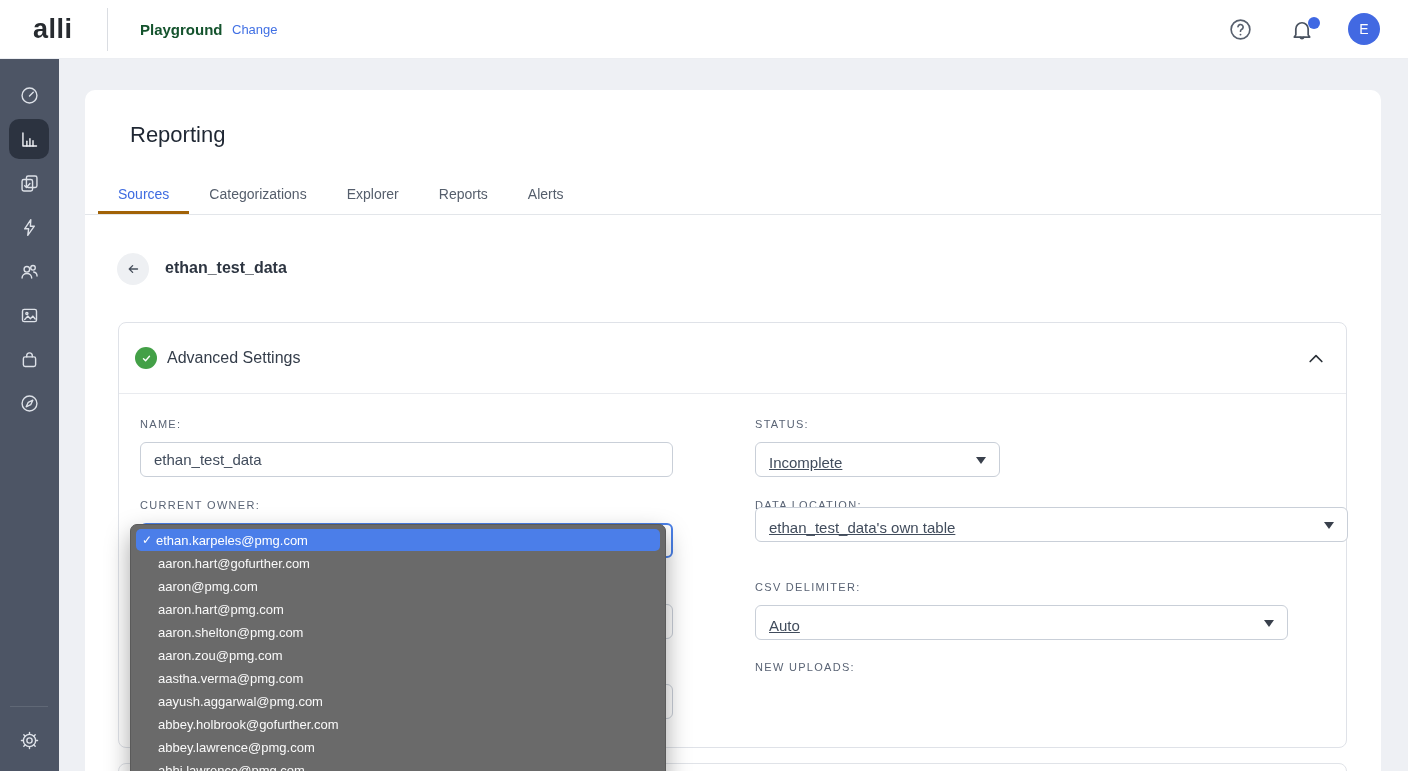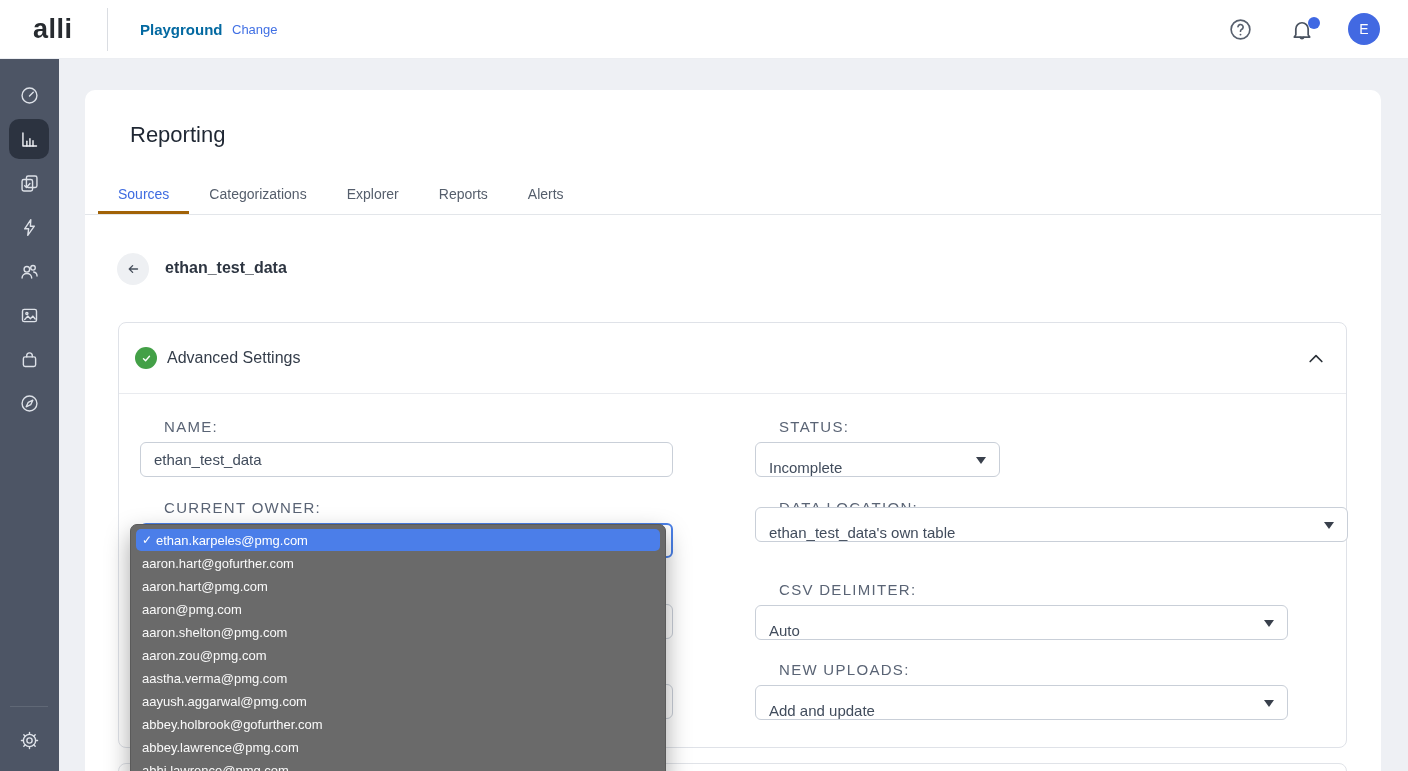--- a/index.html
+++ b/index.html
@@ -3,21 +3,21 @@
 <meta charset="utf-8">
 <style>
   * { margin:0; padding:0; box-sizing:border-box; }
   body { font-family:"Liberation Sans", sans-serif; background:#eef0f4; }
   .canvas { position:relative; width:1408px; height:771px; overflow:hidden; background:#eef0f4; }
 
   
   .header { position:absolute; left:0; top:0; width:1408px; height:59px; background:#fff; border-bottom:1px solid #eceef2; z-index:30; }
   .logo { position:absolute; left:33px; top:0; height:59px; display:flex; align-items:center; font-size:27px; font-weight:700; letter-spacing:.5px; color:#272b30; }
   .header-vdiv { position:absolute; left:107px; top:8px; height:43px; width:1px; background:#dadde2; }
-  .workspace { position:absolute; left:140px; top:0; height:59px; display:flex; align-items:center; font-size:15px; font-weight:700; color:#0369a1; }
+  .workspace { position:absolute; left:140px; top:0; height:59px; display:flex; align-items:center; font-size:15px; font-weight:700; color:#14532d; }
   .change-link { position:absolute; left:232px; top:0; height:59px; display:flex; align-items:center; font-size:13px; font-weight:500; color:#4170e4; cursor:pointer; }
   .help-btn { position:absolute; left:1228px; top:17px; width:25px; height:25px; color:#58606e; }
   .bell-btn { position:absolute; left:1289px; top:17px; width:26px; height:26px; color:#4a5360; }
   .bell-dot { position:absolute; left:1308px; top:17px; width:12px; height:12px; border-radius:50%; }
   .avatar { position:absolute; left:1348px; top:13px; width:32px; height:32px; border-radius:50%; display:flex; align-items:center; justify-content:center; color:#fff; font-size:14px; font-weight:500; }
 
   
   .sidebar { position:absolute; left:0; top:59px; width:59px; height:712px; background:#4d5565; z-index:20; }
   .side-item { position:absolute; left:9px; width:40px; height:40px; border-radius:10px; display:flex; align-items:center; justify-content:center; color:#dde1e8; cursor:pointer; }
   .side-item.active { background:#2c3340; color:#f2f4f7; }
@@ -38,34 +38,34 @@
 
   
   .panel { position:absolute; left:118px; top:322px; width:1229px; height:426px; background:#fff; border:1px solid #dfe2e8; border-radius:8px; z-index:4; }
   .check-circle { position:absolute; left:16px; top:24px; width:22px; height:22px; border-radius:50%; display:flex; align-items:center; justify-content:center; }
   .check-circle svg { width:13px; height:13px; fill:none; stroke:#fff; stroke-width:2.6; stroke-linecap:round; stroke-linejoin:round; }
   .panel-title { position:absolute; left:48px; top:26px; font-size:16px; font-weight:500; color:#343d4a; }
   .collapse-btn { position:absolute; right:20px; top:26px; width:20px; height:20px; cursor:pointer; }
   .collapse-btn svg { width:20px; height:20px; fill:none; stroke:#2b3138; stroke-width:2; stroke-linecap:round; stroke-linejoin:round; }
   .panel-rule { position:absolute; left:0; top:70px; width:100%; height:1px; background:#e9ebef; }
 
-  .f-label { position:absolute; font-size:15px; letter-spacing:1.3px; color:#5a6475;margin-left:24px; }
+  .f-label { position:absolute; font-size:11px; letter-spacing:1.3px; color:#5a6475; }
   .f-input, .f-select { position:absolute; height:35px; background:#fff; border:1px solid #c9cfd8; border-radius:6px; font-size:15px; color:#414c5c; font-family:"Liberation Sans", sans-serif; }
   .f-input { padding:0 13px; outline:none; width:533px; }
-  .f-select { display:flex; padding:16px 34px 0 13px; cursor:pointer; }
+  .f-select { display:flex; align-items:center; padding:6px 34px 0 13px; cursor:pointer;text-decoration:underline; }
   .caret { position:absolute; right:13px; top:50%; margin-top:-3px; width:0; height:0; border-left:5.5px solid transparent; border-right:5.5px solid transparent; border-top:7px solid #39404c; }
   .f-select-focused { position:absolute; height:35px; background:#fff; border:2px solid #4a80e8; border-radius:6px; }
   .f-hidden-box { position:absolute; height:35px; background:#fff; border:1px solid #c9cfd8; border-radius:6px; }
 
   
   .panel-next { position:absolute; left:118px; top:763px; width:1229px; height:60px; background:#fff; border:1px solid #e0e3e8; border-radius:8px; z-index:4; }
 
   
   .dropdown { position:absolute; left:130px; top:524px; width:536px; height:262px; background:#6a6a6a; border:1px solid #5a5a5a; border-radius:7px; box-shadow:0 10px 24px rgba(0,0,0,.35); padding-top:4px; z-index:50; }
-  .dd-item { height:23px; display:flex; align-items:center; padding-left:11px; font-size:13px; color:#fafafa; cursor:pointer; white-space:nowrap; }
+  .dd-item { height:23px; display:flex; align-items:center; padding-left:27px; font-size:13px; color:#fafafa; cursor:pointer; white-space:nowrap; }
   .dd-item.selected { height:22px; margin:0 5px 1px 5px; padding-left:6px; border-radius:5px; color:#fff; }
   .chk { display:inline-block; width:14px; font-size:12px; }
 </style>
 </head>
 <body>
 
 <div class="canvas">
 
   <div class="header">
     <div class="logo">alli</div>
@@ -208,43 +208,39 @@
       <span class="caret"></span>
     </div>
 
     <div class="f-label" style="left:636px; top:258px;">CSV DELIMITER:</div>
     <div class="f-select" style="left:636px; top:282px; width:533px;">
       <span>Auto</span>
       <span class="caret"></span>
     </div>
 
     <div class="f-label" style="left:636px; top:338px;">NEW UPLOADS:</div>
-    <div class="f-select" style="left:636px; top:362px; width:533px;">
-      <span>Add and update</span>
-      <span class="caret"></span>
-    </div>
   </div>
 
   <div class="panel-next"></div>
 
   <div class="dropdown">
       <div class="dd-item selected" style="background: rgb(75, 126, 233);">
         <span class="chk">✓</span>
         <span>ethan.karpeles@pmg.com</span>
       </div>
       <div class="dd-item">
         <span>aaron.hart@gofurther.com</span>
       </div>
       <div class="dd-item">
+        <span>aaron@pmg.com</span>
+      </div>
+      <div class="dd-item">
         <span>aaron.hart@pmg.com</span>
       </div>
       <div class="dd-item">
-        <span>aaron@pmg.com</span>
-      </div>
-      <div class="dd-item">
         <span>aaron.shelton@pmg.com</span>
       </div>
       <div class="dd-item">
         <span>aaron.zou@pmg.com</span>
       </div>
       <div class="dd-item">
         <span>aastha.verma@pmg.com</span>
       </div>
       <div class="dd-item">
         <span>aayush.aggarwal@pmg.com</span>

